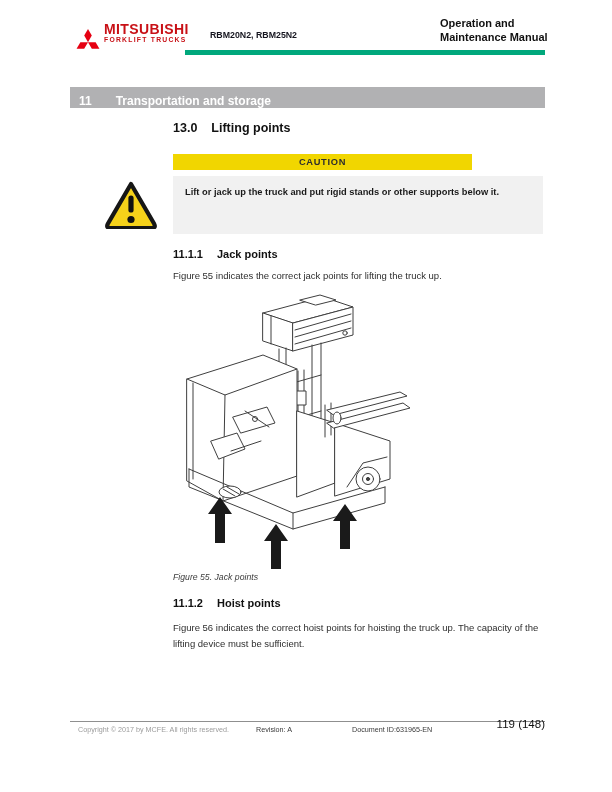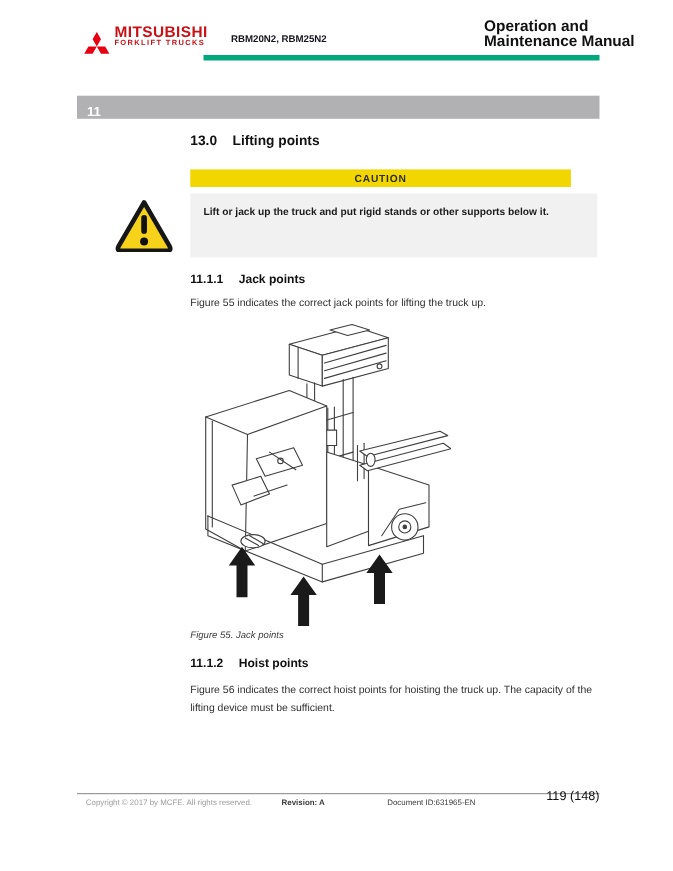--- a/index.html
+++ b/index.html
@@ -8,50 +8,50 @@
     font-family:"Liberation Sans","DejaVu Sans",sans-serif;color:#222;
     overflow:hidden;margin:0 auto;
   }
   
   .logo{position:absolute;left:76px;top:22px;display:flex;align-items:flex-start;}
   .logo svg{margin-top:7px;}
   .logo-text{margin-left:4px;line-height:1;}
   .logo-line1{font-size:14px;font-weight:bold;letter-spacing:.4px;color:#c81016;}
   .logo-line2{font-size:6.8px;font-weight:bold;letter-spacing:1.25px;color:#c81016;margin-top:1px;}
   .model{position:absolute;left:210px;top:30px;font-size:8.8px;font-weight:bold;color:#15151f;}
-  .manual-title{position:absolute;left:440px;top:17px;font-size:14px;font-weight:bold;line-height:13.5px;color:#111;}
+  .manual-title{position:absolute;left:440px;top:17px;font-size:11px;font-weight:bold;line-height:13.5px;color:#111;}
   .teal-rule{position:absolute;left:185px;top:50px;width:360px;height:5px;background:#00a87c;}
   
   .section-bar{position:absolute;left:70px;top:87px;width:475px;height:21px;background:#b1b1b3;
     color:#fff;font-size:12px;font-weight:bold;display:flex;align-items:flex-end;}
   .section-bar .num{margin-left:9px;}
   .section-bar .ttl{margin-left:24px;}
   
   .h2{position:absolute;left:173px;top:121px;font-size:12.5px;font-weight:bold;color:#111;}
   .h3a{position:absolute;left:173px;top:248px;font-size:11px;font-weight:bold;color:#111;}
   .h3b{position:absolute;left:173px;top:597px;font-size:11px;font-weight:bold;color:#111;}
   .hnum{display:inline-block;margin-right:14px;}
   .body-text{font-size:9.5px;color:#2e2e2e;}
   .body1{position:absolute;left:173px;top:270px;}
   .body2{position:absolute;left:173px;top:620px;width:378px;line-height:15.5px;}
   
-  .caution-bar{position:absolute;left:173px;top:154px;width:346px;height:16px;background:#f1d600;
+  .caution-bar{position:absolute;left:173px;top:154px;width:299px;height:16px;background:#f1d600;
     text-align:center;font-size:9.3px;font-weight:bold;color:#2d2d2d;letter-spacing:.7px;line-height:16px;}
   .caution-box{position:absolute;left:173px;top:176px;width:370px;height:58px;background:#f1f1f1;
     box-sizing:border-box;padding:11px 12px 4px;}
   .caution-box p{margin:0 0 13px;font-size:9.3px;font-weight:bold;color:#1a1a1a;}
   .warn-tri{position:absolute;left:103px;top:179px;}
   
   .figure{position:absolute;left:175px;top:291px;width:235px;height:284px;}
   .figcaption{position:absolute;left:173px;top:572px;font-size:8.7px;font-style:italic;color:#3c3c3c;}
   
   .foot-rule{position:absolute;left:70px;top:721px;width:475px;height:1px;background:#8f8f8f;}
   .foot{position:absolute;top:725px;font-size:7.2px;}
   .foot-copy{left:78px;color:#9c9c9c;}
-  .foot-rev{left:256px;color:#3a3a3a;font-weight:bold;}
+  .foot-rev{left:256px;color:#3a3a3a;font-weight:normal;}
   .foot-doc{left:352px;color:#3a3a3a;}
   .foot-page{position:absolute;right:67px;top:718px;font-size:11.5px;color:#111;}
 </style>
 </head>
 <body>
 
 <div class="page">
 
   <div class="logo">
     <svg width="24" height="22" viewBox="0 0 24 22">
@@ -68,20 +68,21 @@
   </div>
   <div class="model">RBM20N2, RBM25N2</div>
   <div class="manual-title">
     <div>Operation and</div>
     <div>Maintenance Manual</div>
   </div>
   <div class="teal-rule"></div>
 
   <div class="section-bar">
     <span class="num">11</span>
+    <span class="ttl">Transportation and storage</span>
   </div>
 
   <div class="h2">
     <span class="hnum">13.0</span><span>Lifting points</span>
   </div>
 
   <div class="caution-bar">CAUTION</div>
   <svg class="warn-tri" width="56" height="50" viewBox="0 0 56 50">
     <path d="M28 5 L51 44.5 Q53.5 49 48.5 49 L7.5 49 Q2.5 49 5 44.5 Z" fill="#f6d21a" stroke="#161616" stroke-width="4.2" stroke-linejoin="round"></path>
     <rect x="25.4" y="16.5" width="5.2" height="17" rx="2.6" fill="#111"></rect>

